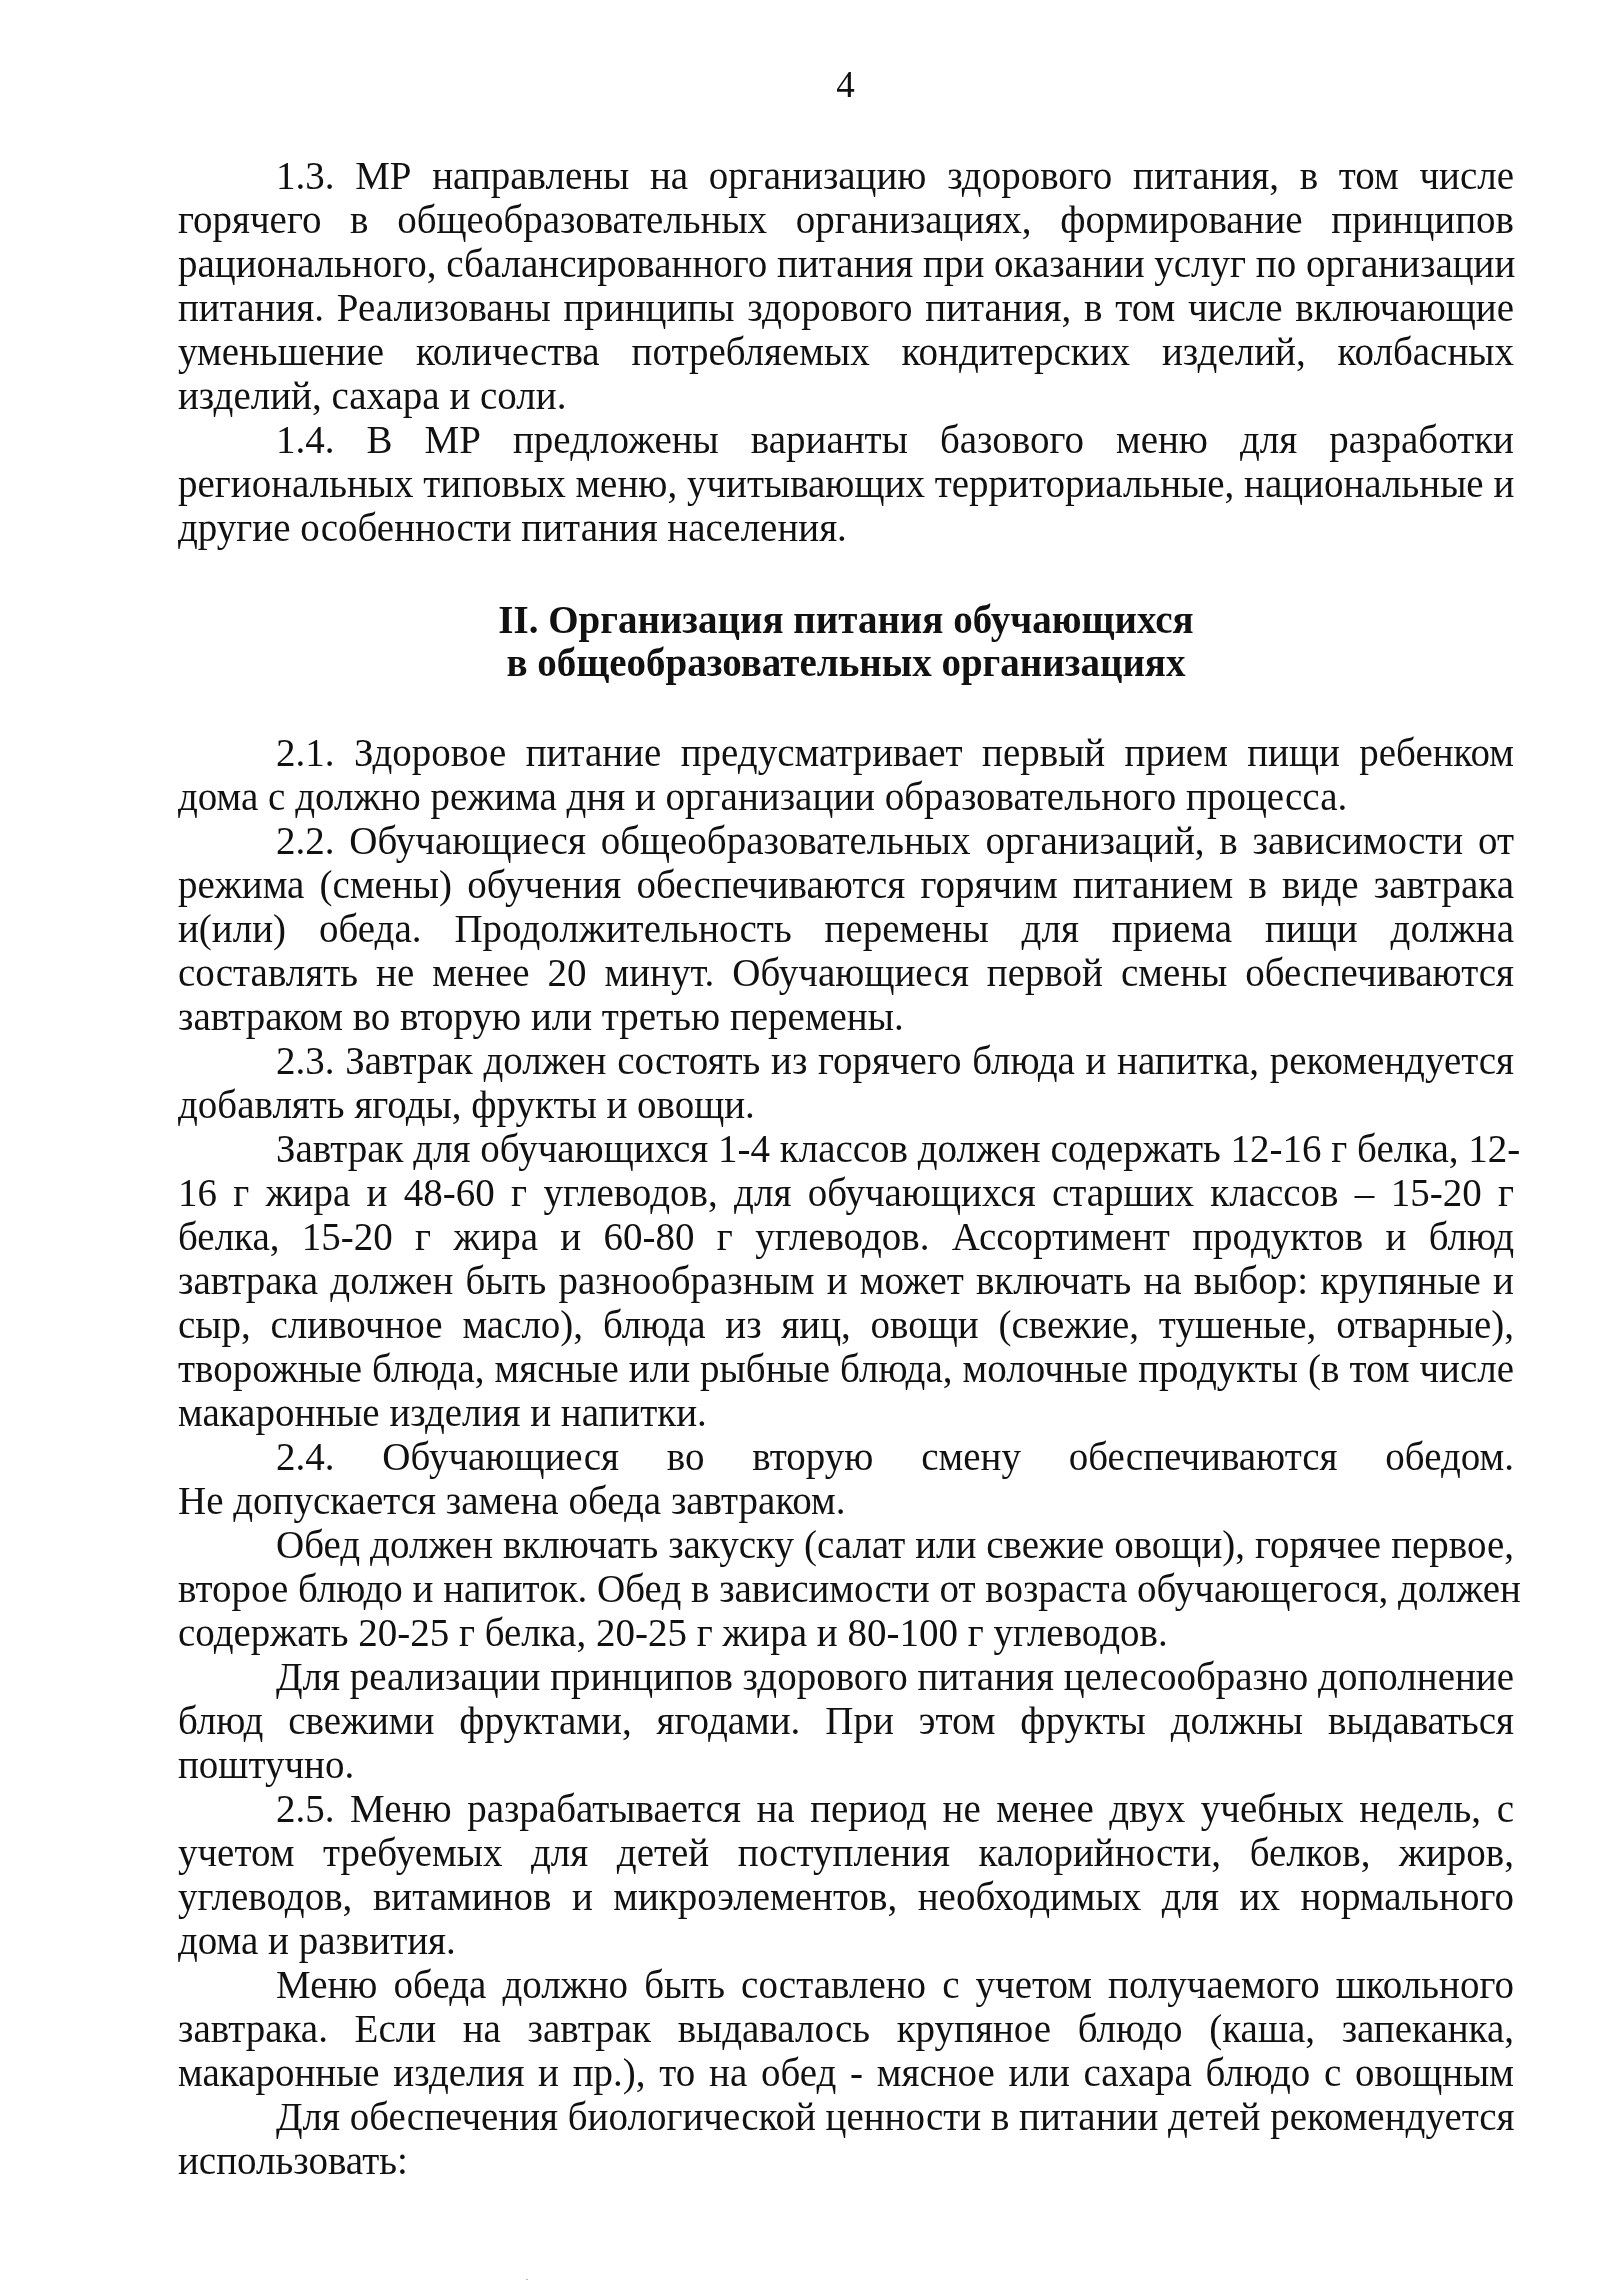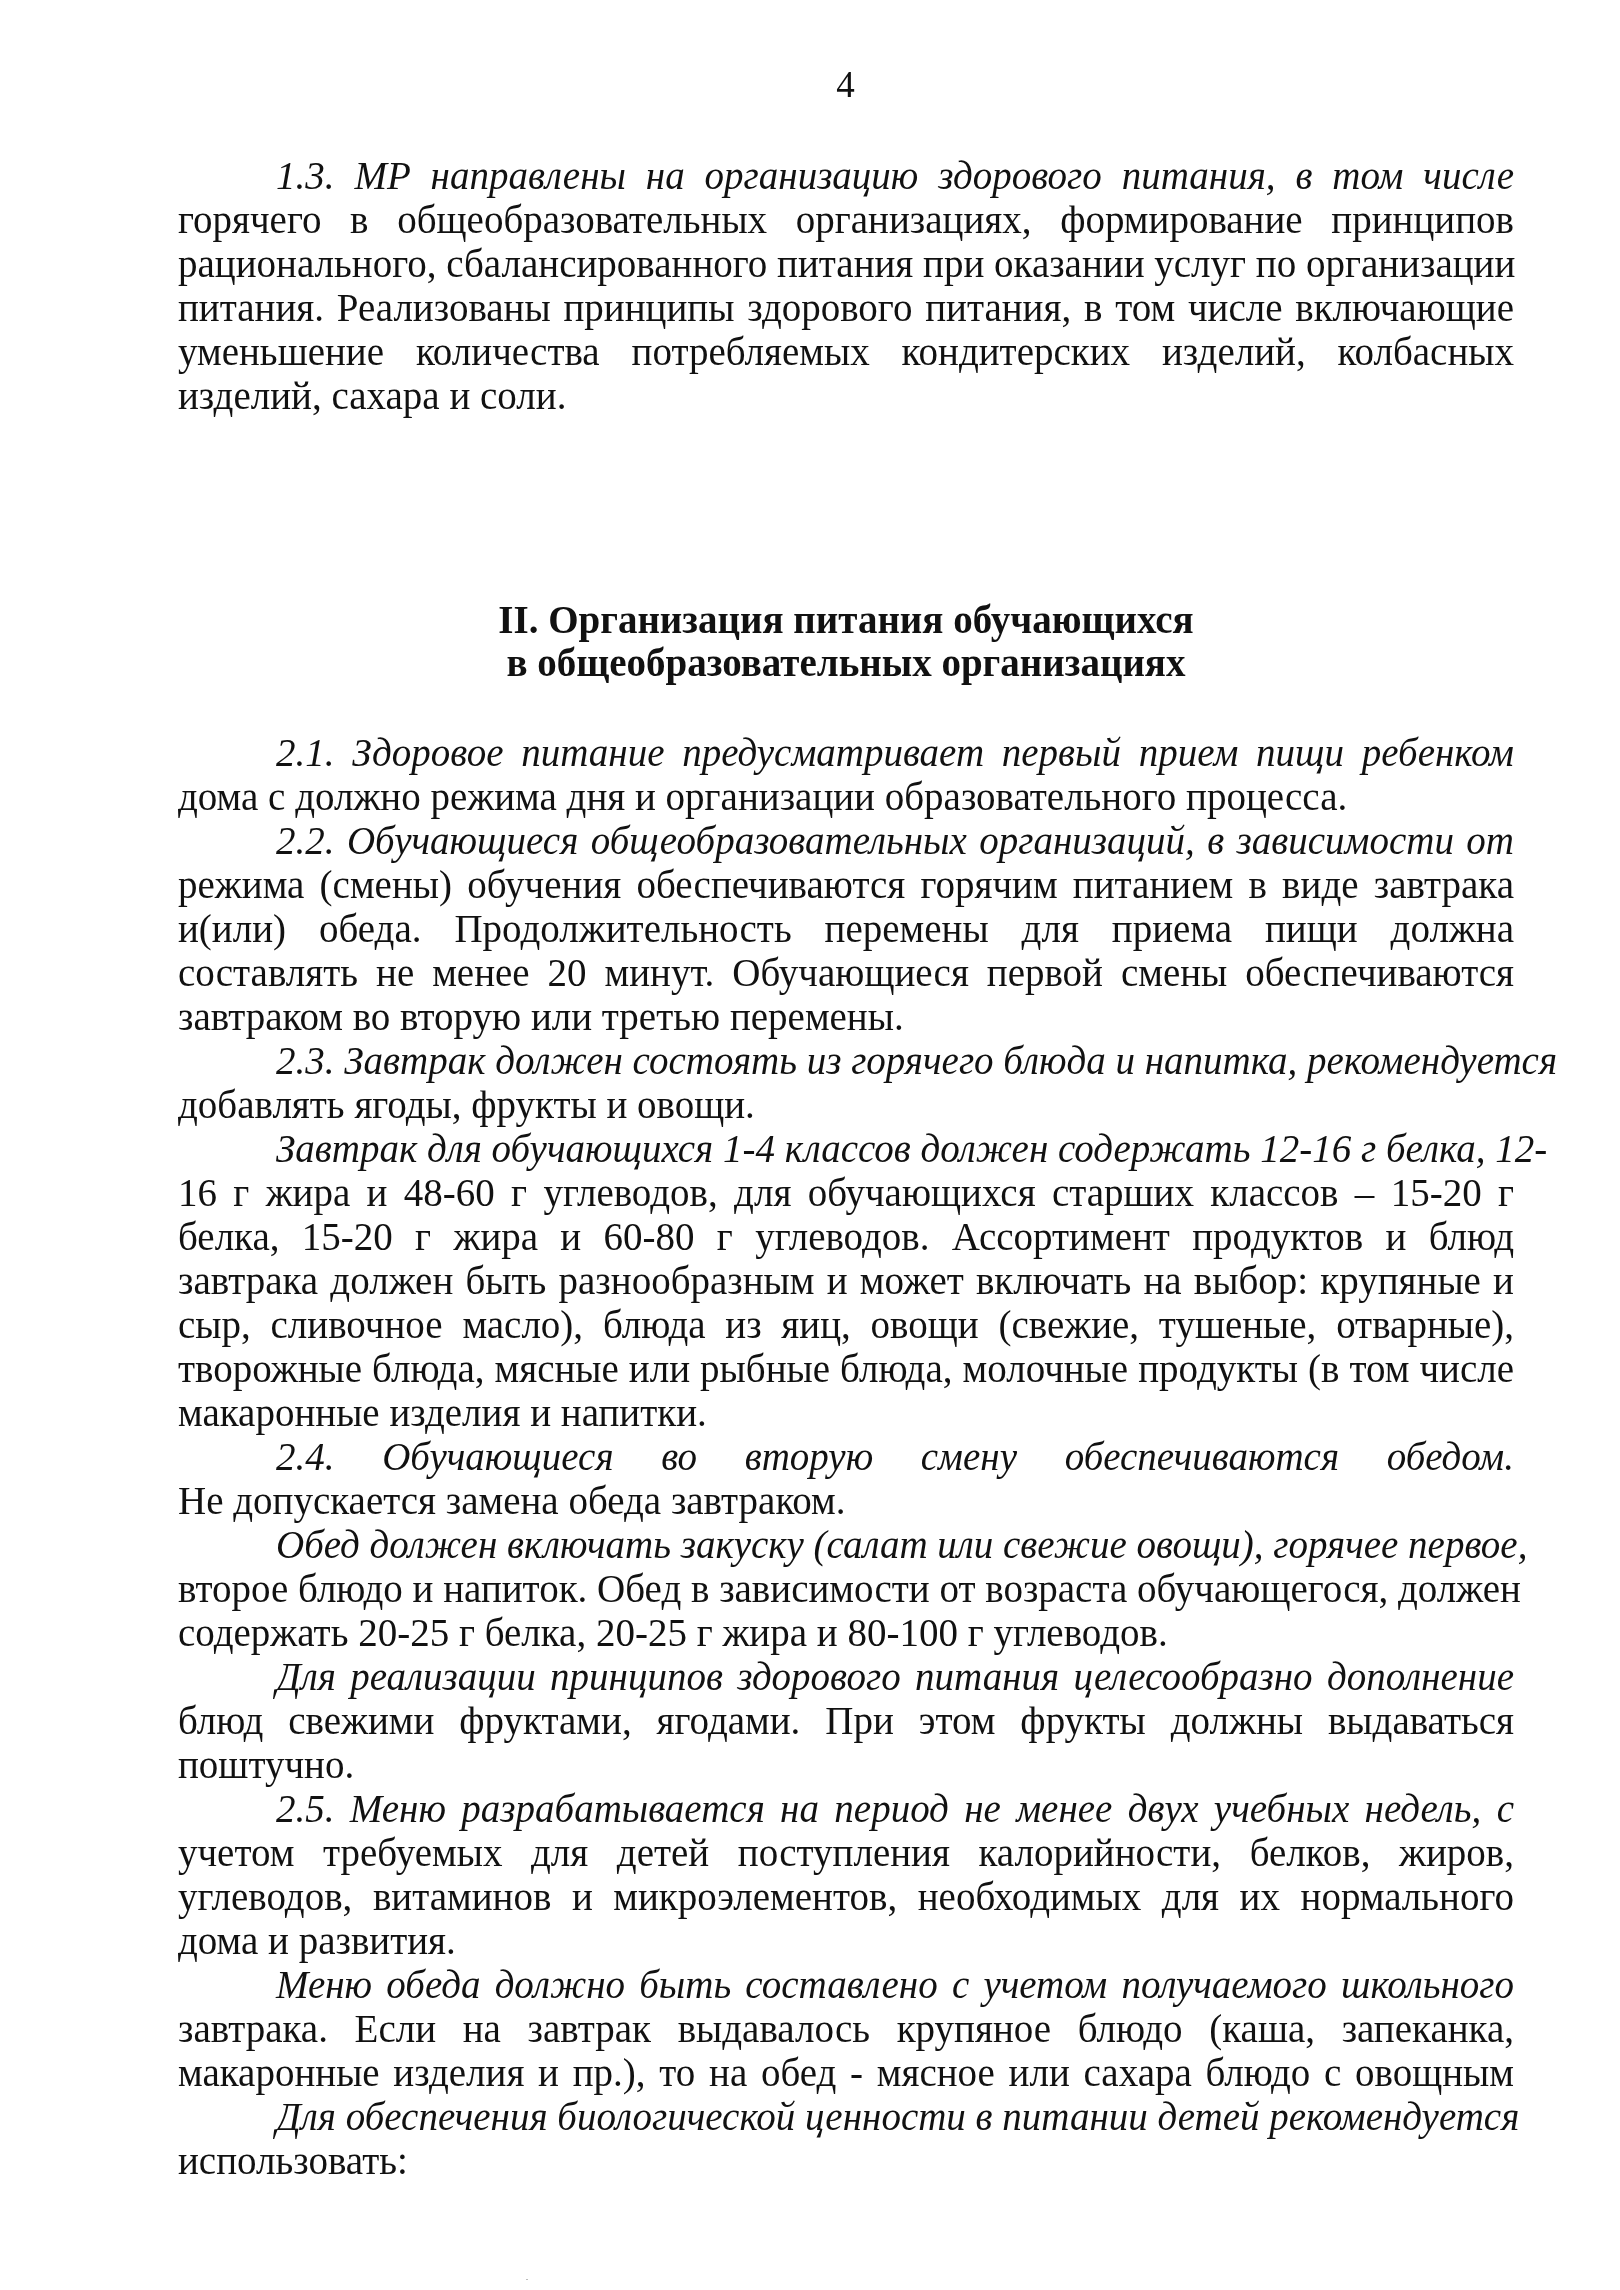--- a/index.html
+++ b/index.html
@@ -15,21 +15,21 @@
   }
   .block {
     position: absolute; left: 178px; width: 1336px;
     font-size: 39px; line-height: 44px;
   }
   .line {
     display: block; height: 44px; white-space: nowrap; overflow: visible;
     text-align: justify; text-align-last: justify;
   }
   .line.last { text-align: right; text-align-last: left; font-family: Liberation Serif, serif; }
-  .line.indent { padding-left: 98px; font-style: italic; }
+  .line.indent { padding-left: 98px; }
   .heading {
     position: absolute; left: 178px; width: 1336px; top: 598px;
     font-size: 39px; line-height: 43px; font-weight: bold; text-align: center;
   }
   .heading .hline { display: block; }
   .speck { position: absolute; width: 2px; height: 1px; background: #bbbbbb; }
 </style>
 </head>
 <body>
 
@@ -38,20 +38,25 @@
   <div class="page-number">4</div>
 
   <div class="block" style="top:154px;">
     <div>
       <span class="line indent">1.3. МР направлены на организацию здорового питания, в том числе</span>
       <span class="line">горячего в общеобразовательных организациях, формирование принципов</span>
       <span class="line">рационального, сбалансированного питания при оказании услуг по организации</span>
       <span class="line">питания. Реализованы принципы здорового питания, в том числе включающие</span>
       <span class="line">уменьшение количества потребляемых кондитерских изделий, колбасных</span>
       <span class="line last">изделий, сахара и соли.</span>
+    </div>
+    <div>
+      <span class="line indent">1.4. В МР предложены варианты базового меню для разработки</span>
+      <span class="line">региональных типовых меню, учитывающих территориальные, национальные и</span>
+      <span class="line last">другие особенности питания населения.</span>
     </div>
   </div>
 
   <div class="heading">
     <span class="hline">II. Организация питания обучающихся</span>
     <span class="hline">в общеобразовательных организациях</span>
   </div>
 
   <div class="block" style="top:731px;">
     <div>

